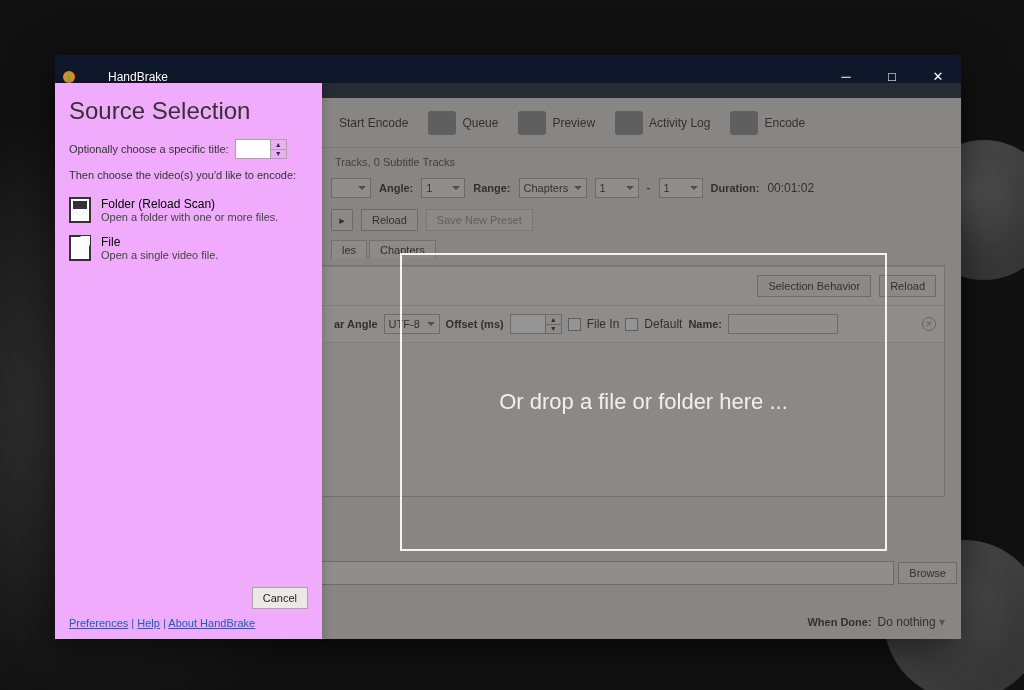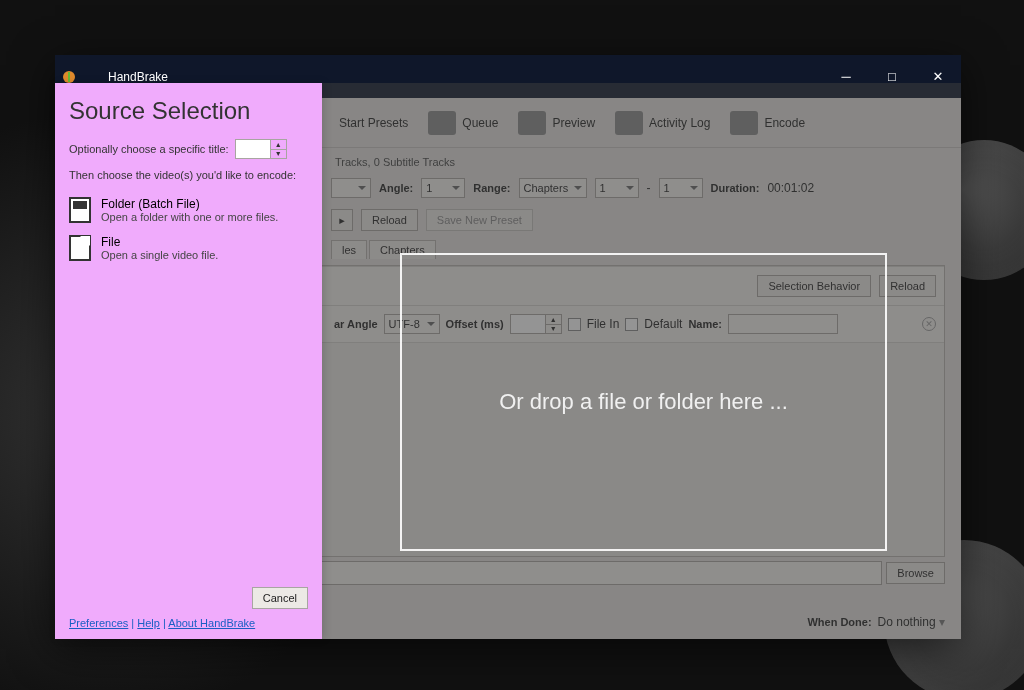--- a/index.html
+++ b/index.html
@@ -90,37 +90,37 @@
     color:#222;
   }
   .btn.ghost { color:#888; border-color:#c3c0bc; }
   .tabs { display:flex; gap:2px; margin-left:260px; margin-top:6px; margin-bottom:6px;}
   .tab {
     border:1px solid #b5b1ad; background:#eeeae6;
     padding:3px 10px; font-size:11px; border-bottom:none;
   }
   .panel {
     border:1px solid #b5b1ad; background:#e9e6e2;
-    height: 292px; position: relative;
+    height: 232px; position: relative;
   }
   .panelrow {
     display:flex; align-items:center; gap:8px;
     padding:8px; border-bottom:1px solid #d3d0cc;
     background:#f2efeb;
   }
   .panelrow.top { justify-content:flex-end; border-top:1px solid #d3d0cc;}
   .panelrow .left { display:flex; align-items:center; gap:6px; margin-left:254px;}
   .chk { width:13px; height:13px; border:1px solid #8a8a8a; background:#fff; display:inline-block;}
   .clearicon {
     width:14px;height:14px;border:1px solid #999;border-radius:50%;
     display:inline-flex;align-items:center;justify-content:center;font-size:9px;color:#999;
   }
 
   .bottombar {
-    position:absolute; left:16px; right:16px; bottom:54px;
+    position:absolute; left:16px; right:4px; bottom:54px;
     display:flex; align-items:center; gap:4px;
   }
   .pathbox {
     flex:1; height:24px; border:1px solid #a8a5a1; background:#f3f1ee;
   }
   .statusbar {
     position:absolute; bottom:10px; right:16px;
     font-size:12px; color:#222; display:flex; align-items:center; gap:6px;
   }
   .statusbar .dd::after { content:" ▾"; color:#777;}
@@ -193,21 +193,21 @@
     <span class="title">HandBrake</span>
     <div class="winbtns">
       <div class="winbtn">─</div>
       <div class="winbtn">□</div>
       <div class="winbtn">✕</div>
     </div>
   </div>
 
   <div class="toolbar">
     <div class="toolbtn">
-      <span>Start Presets</span>
+      <span>Start Encode</span>
     </div>
     <div class="toolbtn">
       <span class="ticon"></span>
       <span>Queue</span>
     </div>
     <div class="toolbtn">
       <span class="ticon"></span>
       <span>Preview</span>
     </div>
     <div class="toolbtn">
@@ -309,21 +309,21 @@
           <span>▲</span>
           <span>▼</span>
         </span>
       </span>
     </div>
     <div class="hint">Then choose the video(s) you'd like to encode:</div>
 
     <div class="srcopt">
       <div class="icn folder"></div>
       <div>
-        <div class="ttl">Folder (Batch File)</div>
+        <div class="ttl">Folder (Reload Scan)</div>
         <div class="sub">Open a folder with one or more files.</div>
       </div>
     </div>
 
     <div class="srcopt">
       <div class="icn file"></div>
       <div>
         <div class="ttl">File</div>
         <div class="sub">Open a single video file.</div>
       </div>

